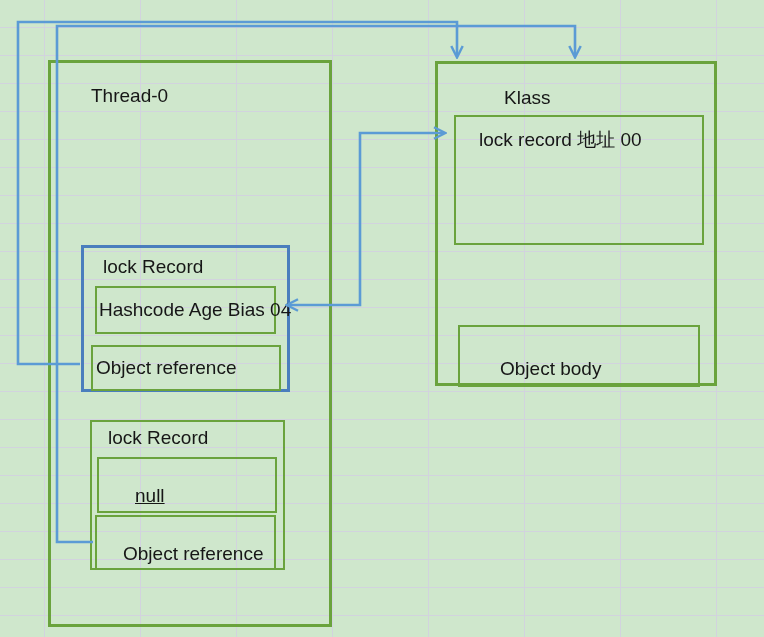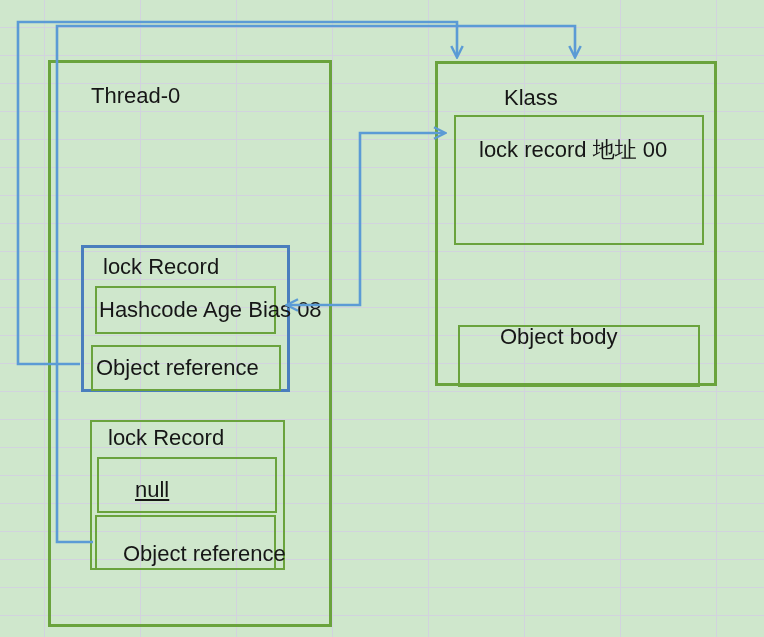--- a/index.html
+++ b/index.html
@@ -19,62 +19,62 @@
       linear-gradient(to right, var(--grid-line) 1px, transparent 1px),
       linear-gradient(to bottom, var(--grid-line) 1px, transparent 1px);
     background-size:96px 100%,100% 28px;
     background-position:44px 0,0 27px;
     background-repeat:repeat;
   }
   .box{position:absolute;box-sizing:border-box;}
   .g3{border:3px solid var(--box-green);}
   .g2{border:2px solid var(--box-green);}
   .b3{border:3px solid var(--box-blue);}
-  .lbl{position:absolute;font-size:22px;line-height:20px;white-space:nowrap;color:var(--text);}
+  .lbl{position:absolute;font-size:19px;line-height:20px;white-space:nowrap;color:var(--text);}
   .cell{position:absolute;box-sizing:border-box;display:flex;}
   .cell .lbl{position:static;}
   svg.connectors{position:absolute;left:0;top:0;z-index:5;pointer-events:none;}
   svg.connectors polyline{fill:none;stroke:var(--arrow-blue);stroke-width:2.6px;pointer-events:stroke;}
   .mk{fill:none;stroke:var(--arrow-blue);stroke-width:1.7px;}
 </style>
 </head>
 <body>
 
 <div class="canvas">
 
   <div class="box g3" style="left:48px;top:60px;width:284px;height:567px;">
     <span class="lbl" style="left:40px;top:23px;">Thread-0</span>
   </div>
 
   <div class="box b3" style="left:81px;top:245px;width:209px;height:147px;">
     <span class="lbl" style="left:19px;top:9px;">lock Record</span>
     <div class="cell g2" style="left:11px;top:38px;width:181px;height:48px;align-items:center;">
-      <span class="lbl" style="padding-left:2px;">Hashcode Age Bias 08</span>
+      <span class="lbl" style="padding-left:2px;">Hashcode Age Bias 04</span>
     </div>
     <div class="cell g2" style="left:7px;top:97px;width:190px;height:46px;align-items:center;">
       <span class="lbl" style="padding-left:3px;">Object reference</span>
     </div>
   </div>
 
   <div class="box g2" style="left:90px;top:420px;width:195px;height:150px;">
     <span class="lbl" style="left:16px;top:6px;">lock Record</span>
     <div class="cell g2" style="left:5px;top:35px;width:180px;height:56px;align-items:flex-end;">
-      <span class="lbl" style="padding-left:36px;padding-bottom:11px;text-decoration:underline;">null</span>
+      <span class="lbl" style="padding-left:36px;padding-bottom:5px;text-decoration:underline;">null</span>
     </div>
     <div class="cell g2" style="left:3px;top:93px;width:181px;height:55px;align-items:flex-end;">
       <span class="lbl" style="padding-left:26px;padding-bottom:4px;">Object reference</span>
     </div>
   </div>
 
   <div class="box g3" style="left:435px;top:61px;width:282px;height:325px;">
     <span class="lbl" style="left:66px;top:24px;">Klass</span>
     <div class="cell g2" style="left:16px;top:51px;width:250px;height:130px;align-items:flex-start;">
-      <span class="lbl" style="padding-left:23px;padding-top:23px;">lock record 地址 00</span>
+      <span class="lbl" style="padding-left:23px;padding-top:13px;">lock record 地址 00</span>
     </div>
-    <div class="cell g2" style="left:20px;top:261px;width:242px;height:62px;align-items:flex-start;">
+    <div class="cell g2" style="left:20px;top:261px;width:242px;height:62px;align-items:flex-end;">
       <span class="lbl" style="padding-left:40px;padding-bottom:6px;">Object body</span>
     </div>
   </div>
 
   <svg class="connectors" width="764" height="637" viewBox="0 0 764 637">
     <defs>
       <marker id="arrow" viewBox="0 0 10 10" refX="8" refY="5" markerWidth="5.5" markerHeight="5.5" orient="auto-start-reverse">
         <path class="mk" d="M1,1 L9,5 L1,9"></path>
       </marker>
     </defs>

